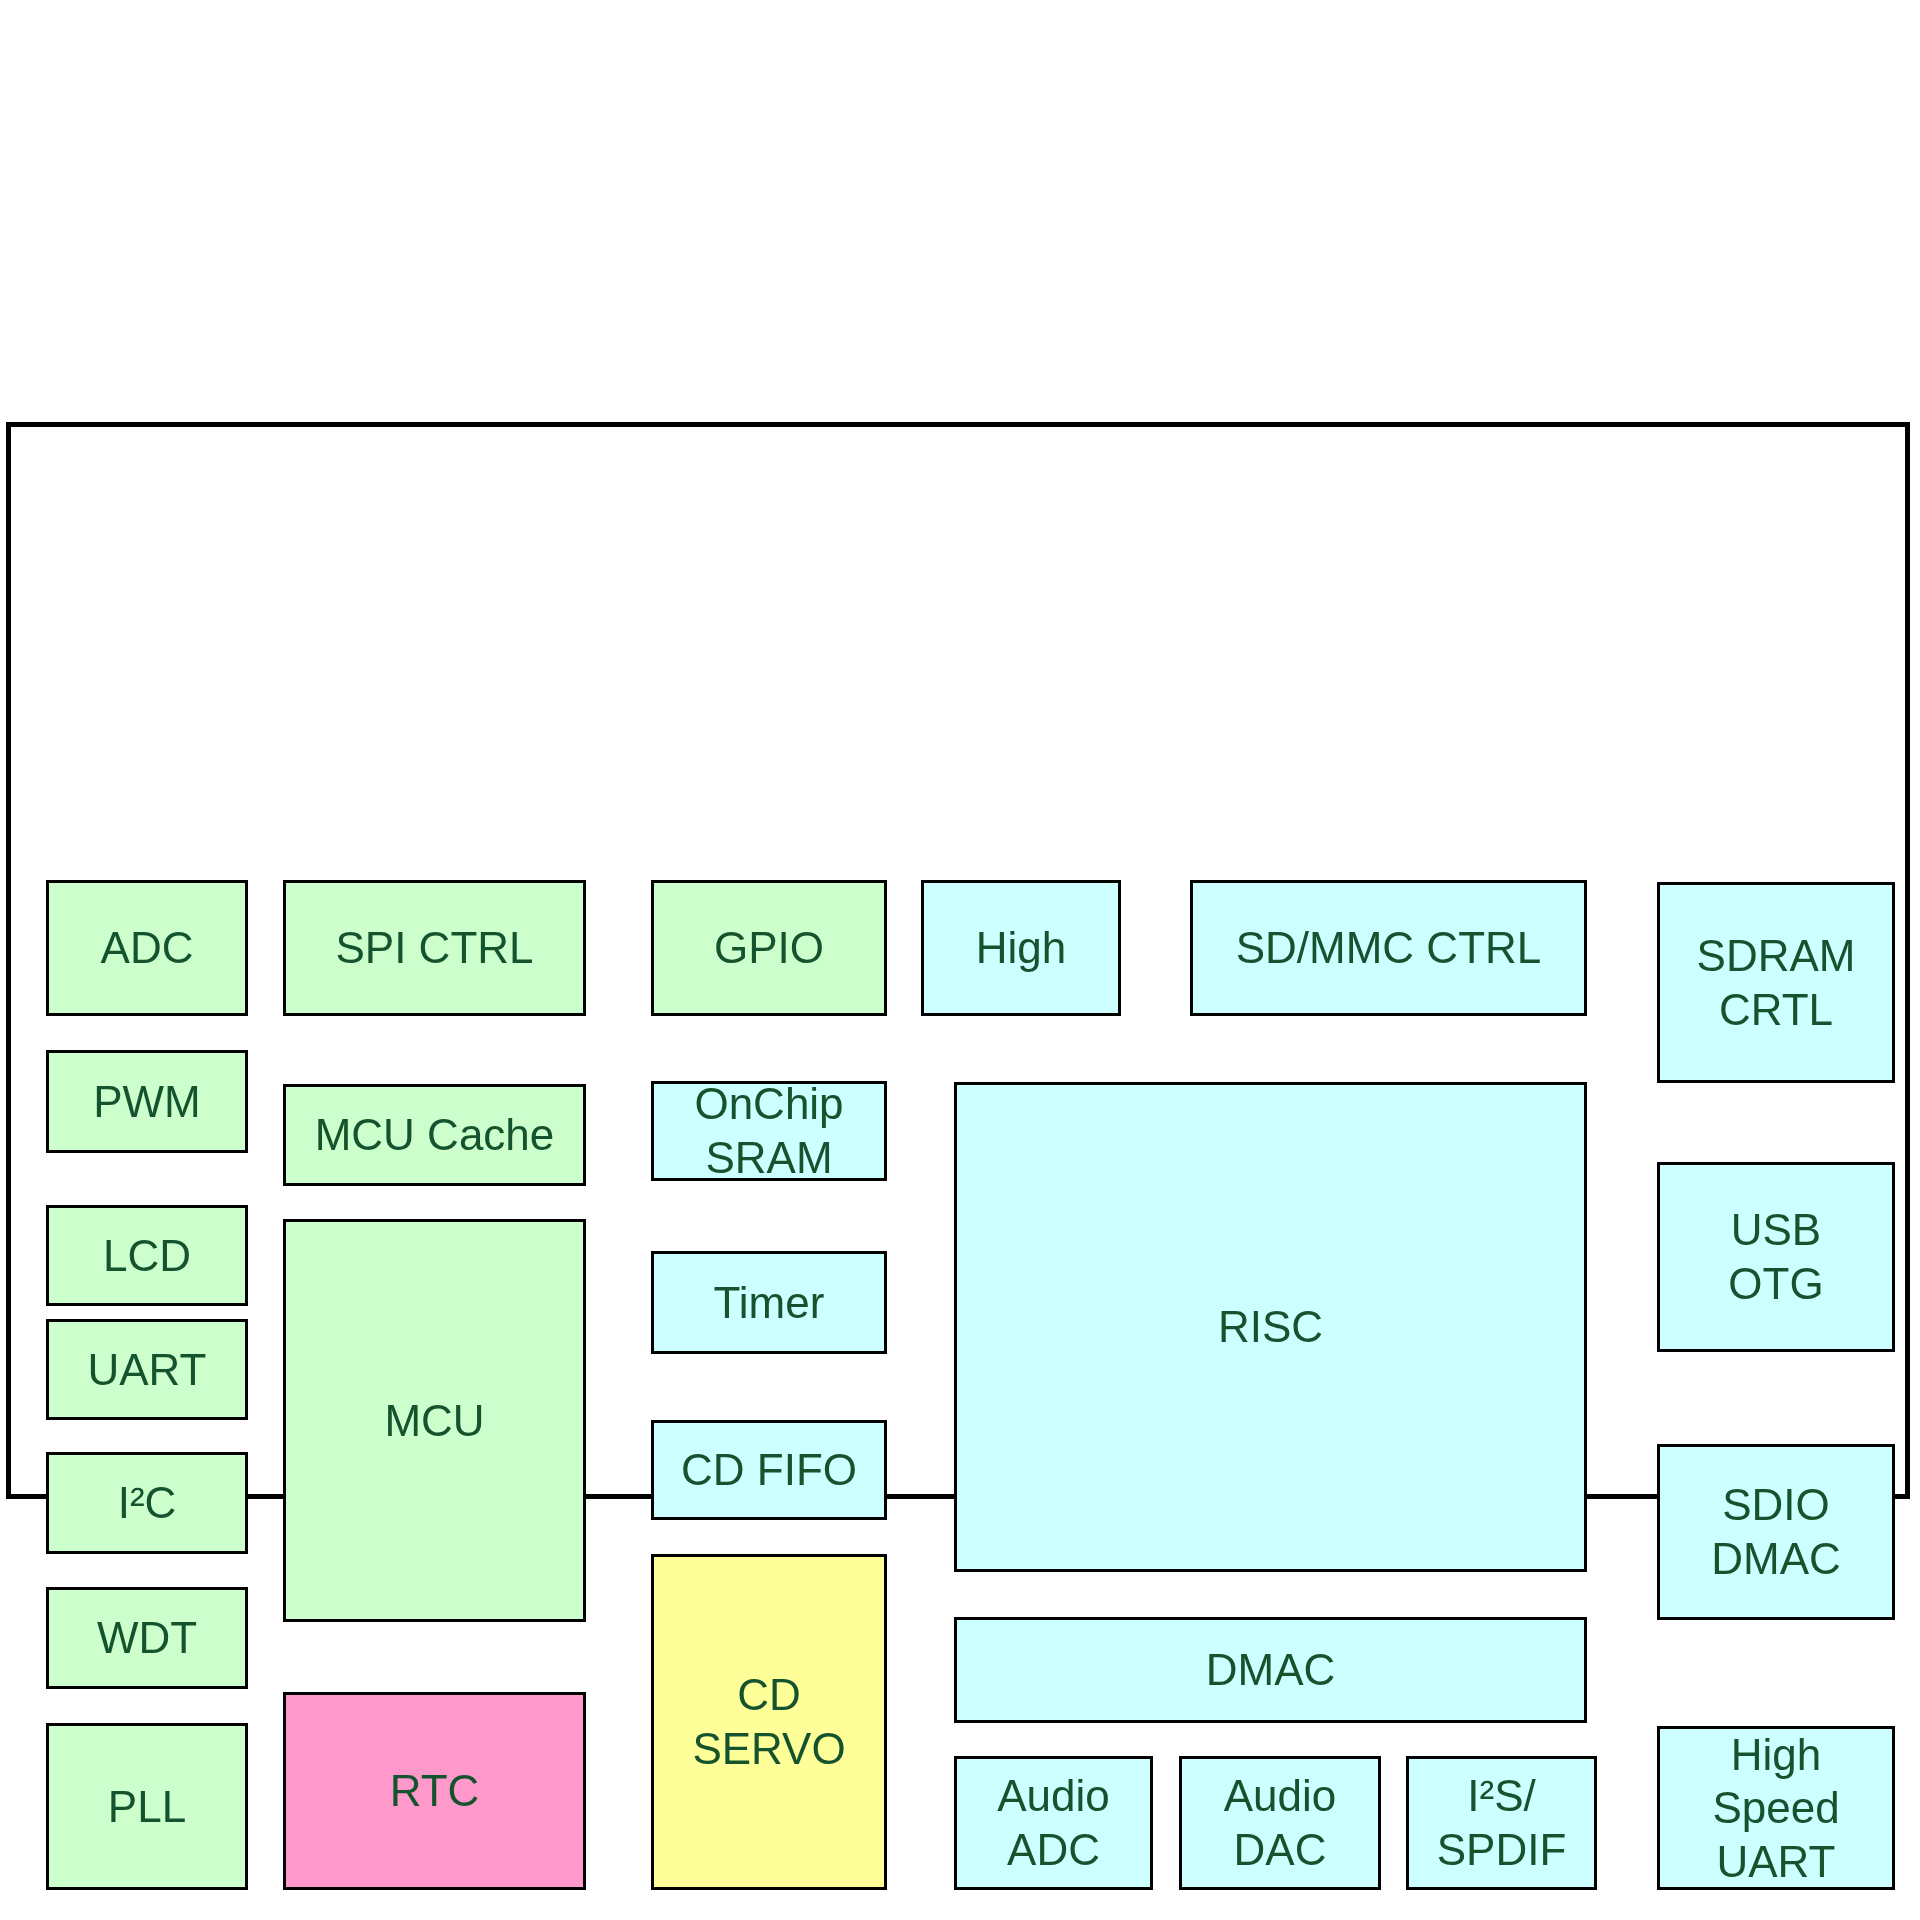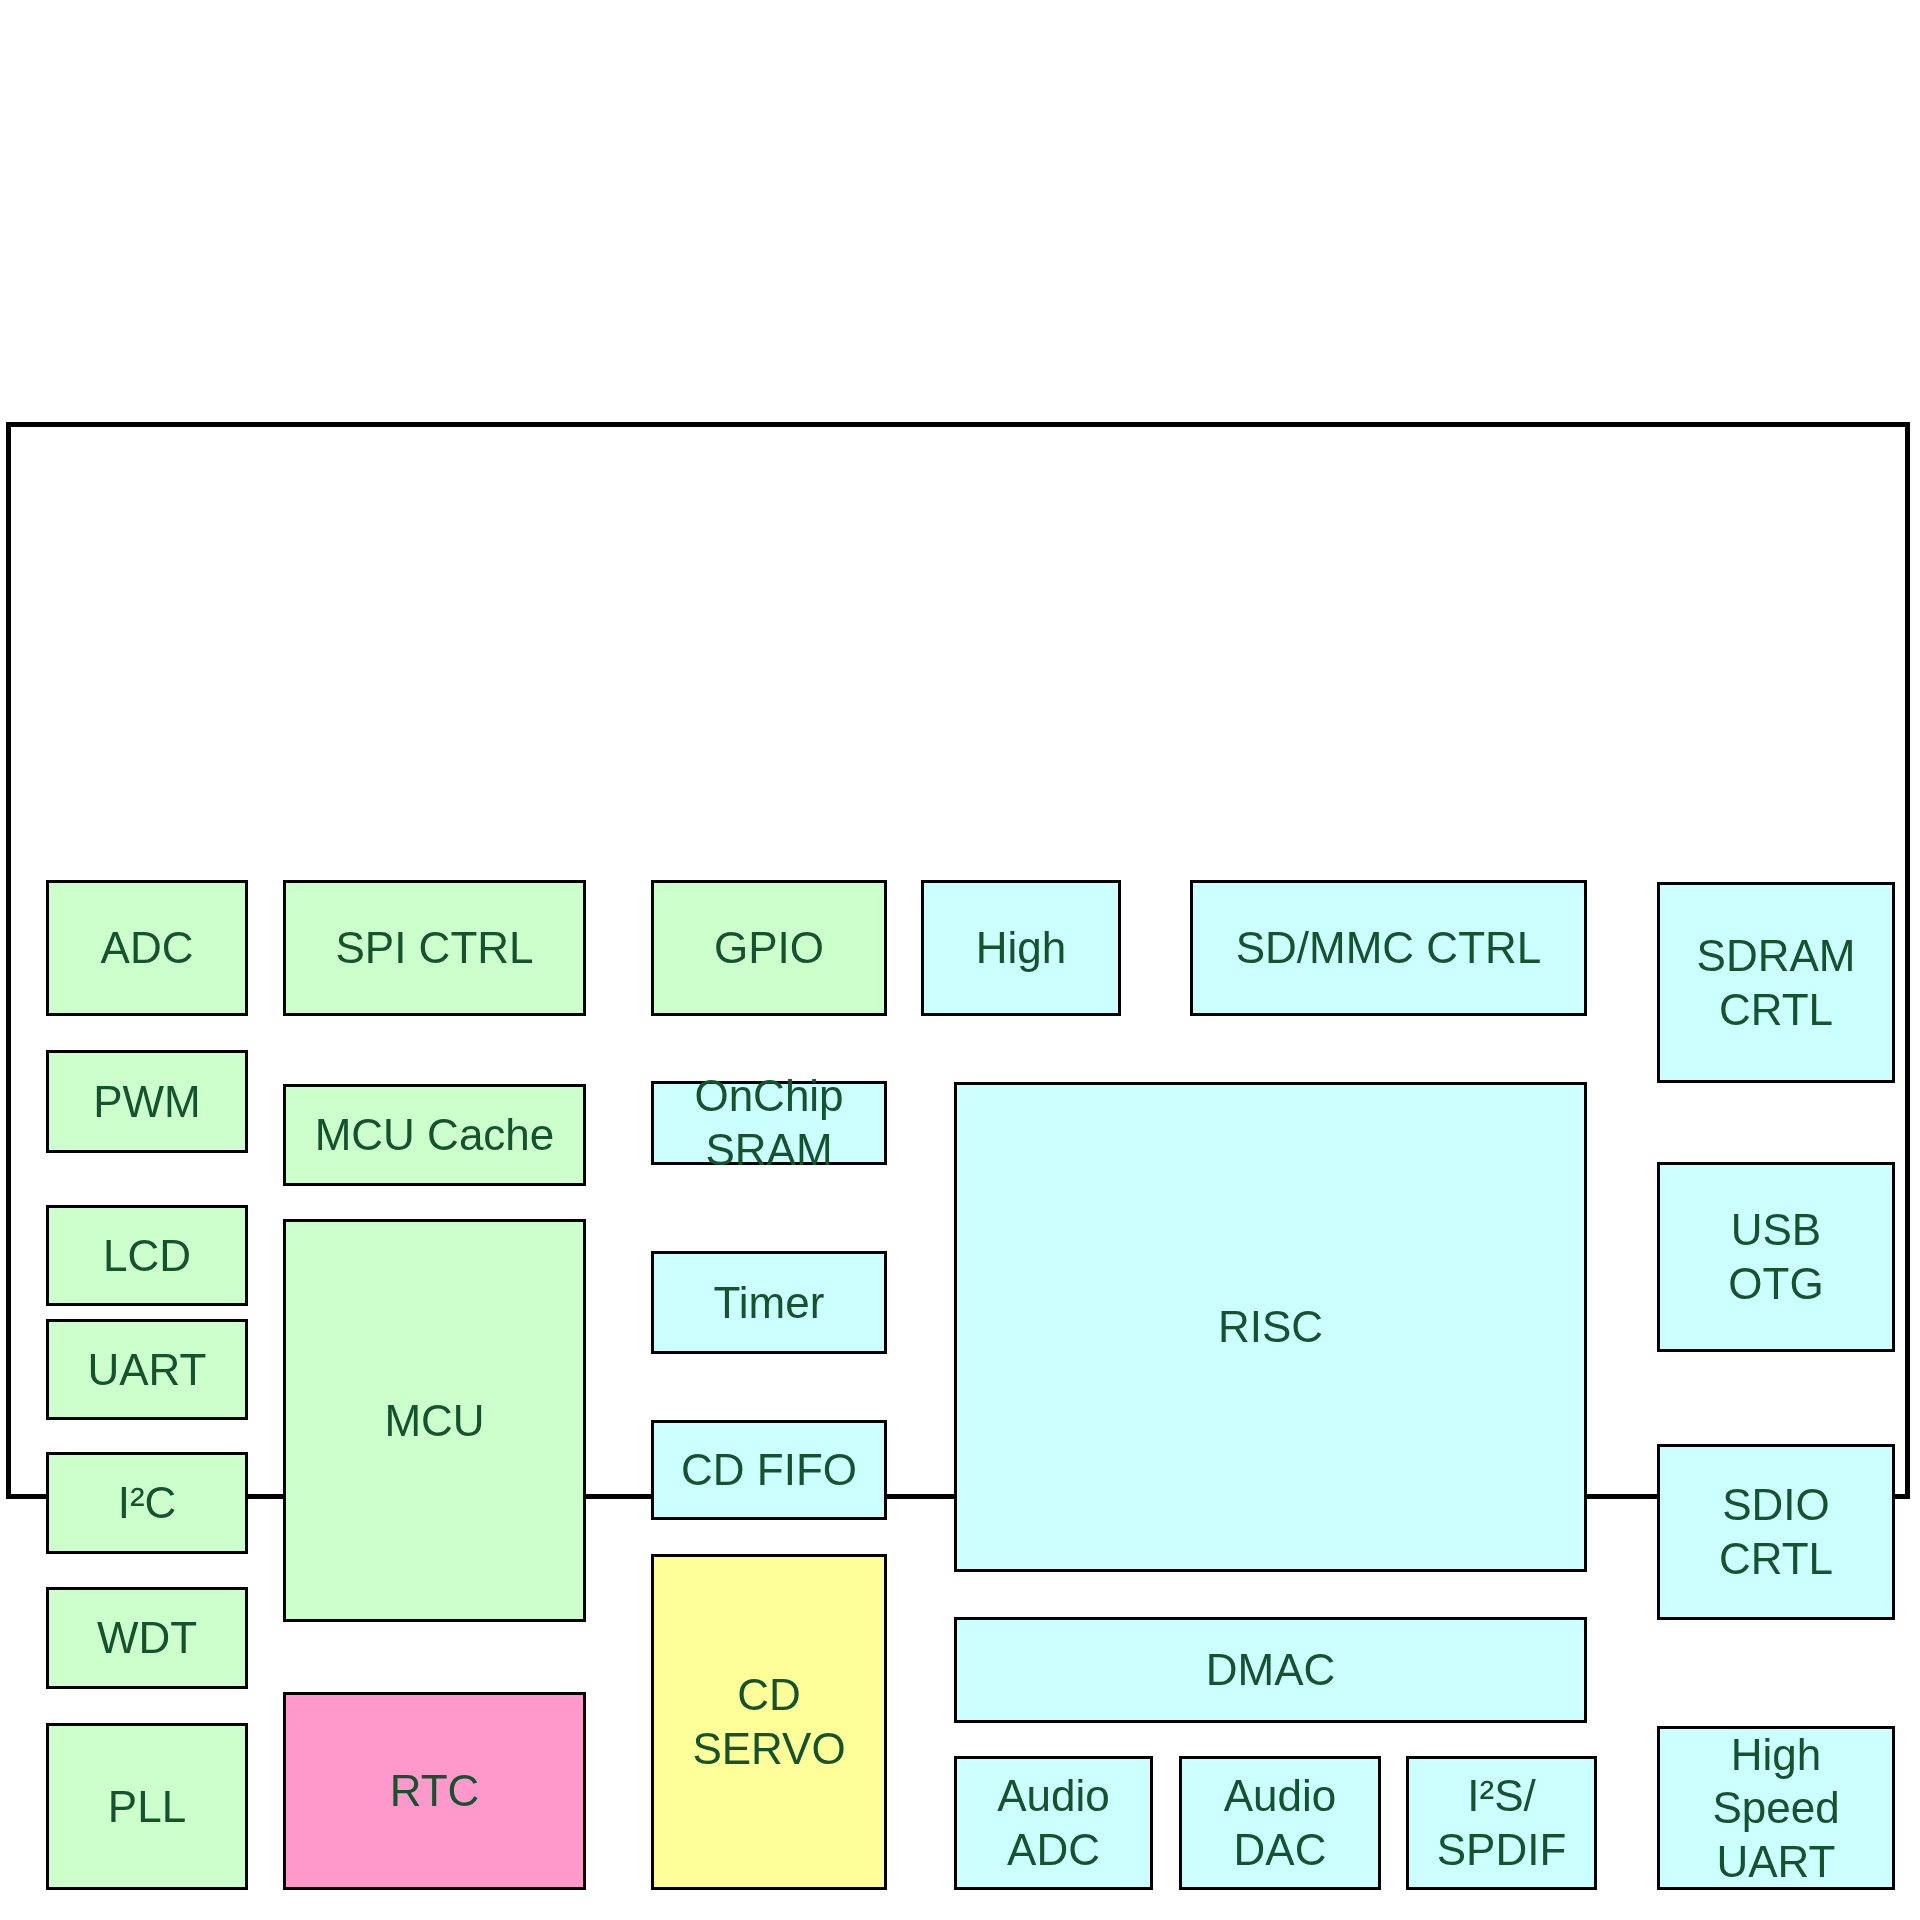--- a/index.html
+++ b/index.html
@@ -14,21 +14,21 @@
 
   
   #b-adc        {left:35px;  top:453px;  width:202px; height:136px;}
   #b-spi-ctrl   {left:272px; top:453px;  width:303px; height:136px;}
   #b-gpio       {left:640px; top:453px;  width:236px; height:136px;}
   #b-timer      {left:910px; top:453px;  width:200px; height:136px;}
   #b-sd-mmc     {left:1179px;top:453px;  width:397px; height:136px;}
   #b-sdram-crtl {left:1646px;top:455px;  width:238px; height:201px;}
   #b-pwm        {left:35px;  top:623px;  width:202px; height:103px;}
   #b-mcu-cache  {left:272px; top:657px;  width:303px; height:102px;}
-  #b-onchip-sram{left:640px; top:654px;  width:236px; height:84px;}
+  #b-onchip-sram{left:640px; top:654px;  width:236px; height:100px;}
   #b-risc       {left:943px; top:655px;  width:633px; height:490px;}
   #b-lcd        {left:35px;  top:778px;  width:202px; height:101px;}
   #b-mcu        {left:272px; top:792px;  width:303px; height:403px;}
   #b-usb-otg    {left:1646px;top:735px;  width:238px; height:190px;}
   #b-uart       {left:35px;  top:892px;  width:202px; height:101px;}
   #b-unicom     {left:640px; top:824px;  width:236px; height:103px;}
   #b-i2c        {left:35px;  top:1025px; width:202px; height:102px;}
   #b-cd-fifo    {left:640px; top:993px;  width:236px; height:100px;}
   #b-sdio-ctrl  {left:1646px;top:1017px; width:238px; height:176px;}
   #b-wdt        {left:35px;  top:1160px; width:202px; height:102px;}
@@ -96,21 +96,21 @@
       <span class="lbl">Timer</span>
     </div>
     <div class="block" id="b-i2c" style="background: rgb(204, 255, 204);">
       <span class="lbl">I²C</span>
     </div>
     <div class="block" id="b-cd-fifo" style="background: rgb(204, 255, 255);">
       <span class="lbl">CD FIFO</span>
     </div>
     <div class="block" id="b-sdio-ctrl" style="background: rgb(204, 255, 255);">
       <span class="lbl">SDIO
-CRTL</span>
+DMAC</span>
     </div>
     <div class="block" id="b-wdt" style="background: rgb(204, 255, 204);">
       <span class="lbl">WDT</span>
     </div>
     <div class="block" id="b-dmac" style="background: rgb(204, 255, 255);">
       <span class="lbl">DMAC</span>
     </div>
     <div class="block" id="b-pll" style="background: rgb(204, 255, 204);">
       <span class="lbl">PLL</span>
     </div>

